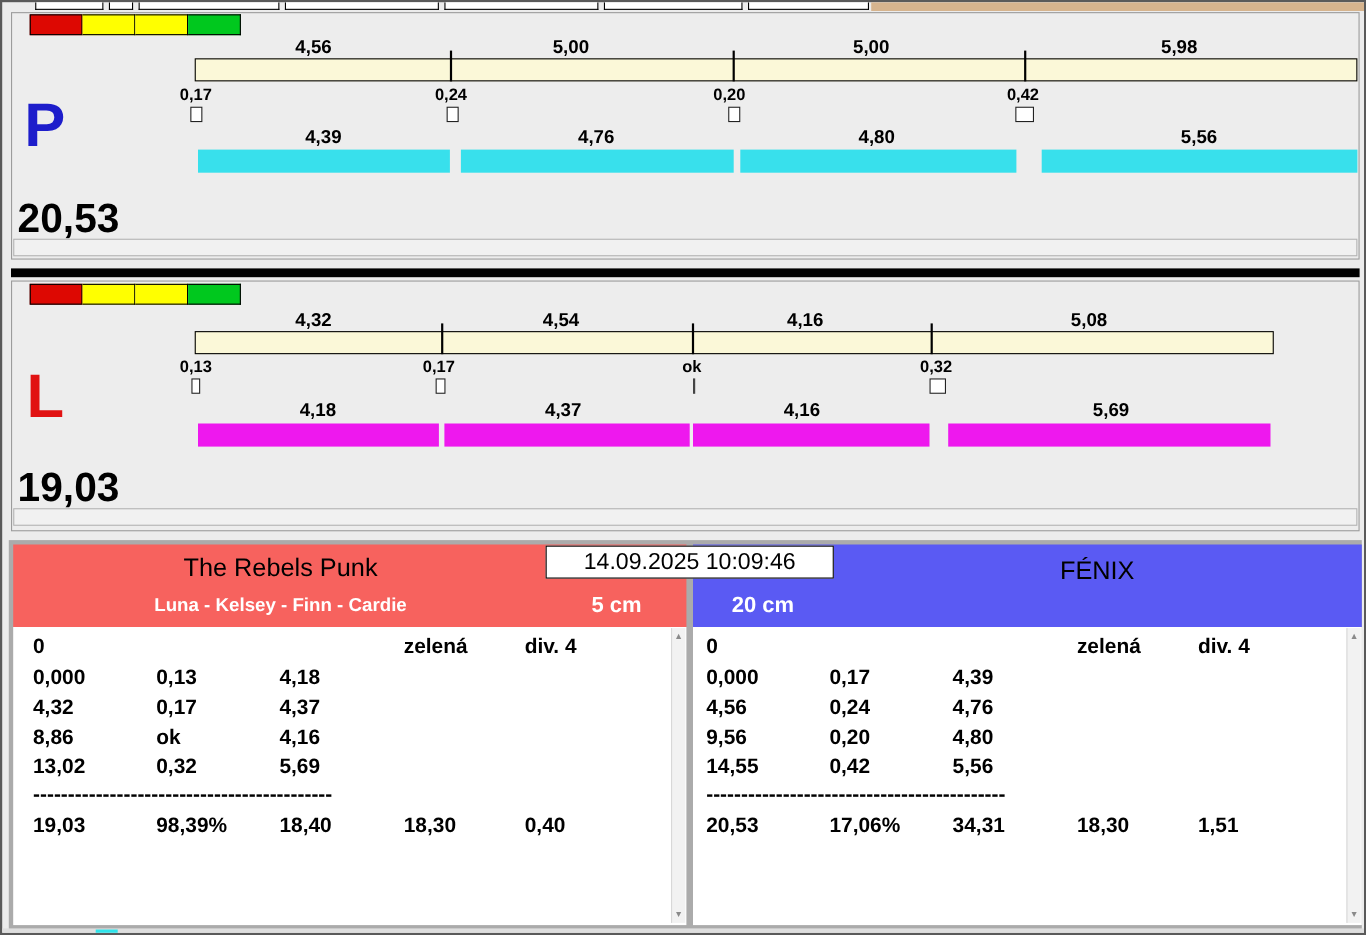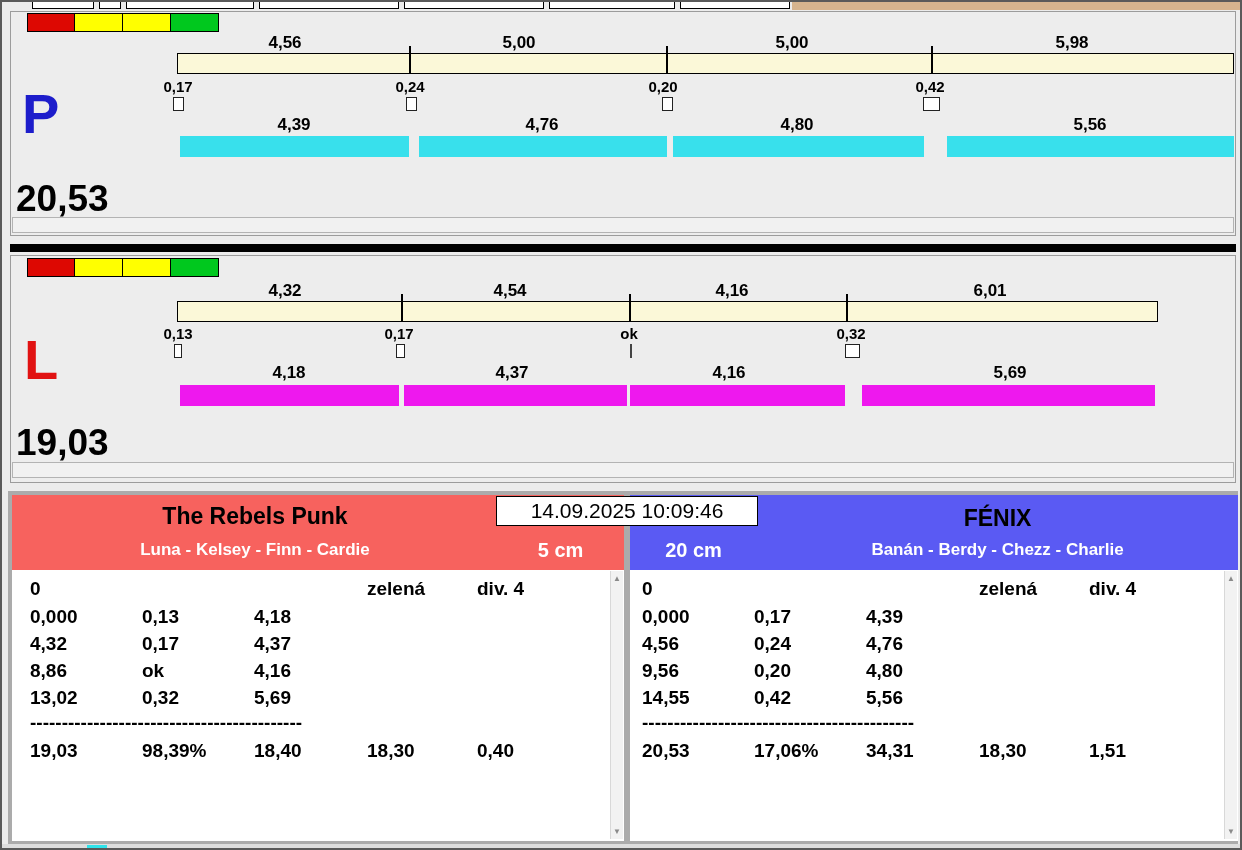--- a/index.html
+++ b/index.html
@@ -36,21 +36,21 @@
   .lane-letter { position:absolute; font-weight:bold; font-size:56px; line-height:1; }
   .letter-p { color:#1d1dcb; } .letter-l { color:#e11212; }
   .lane-total { position:absolute; font-weight:bold; font-size:37px; color:#000; }
 
   
   .bottomframe { position:absolute; left:6px; top:489px; width:1230px; height:354px; background:#ababab; }
   .hdr { position:absolute; height:75px; }
   .hdr-red  { left:10px;  top:493px; width:612px; background:#f7625e; }
   .hdr-blue { left:628px; top:493px; width:608px; background:#5a5af3; }
   .team-title { position:absolute; height:32px; line-height:34px; text-align:center;
-                font-weight:bold; font-size:23px; color:#000; }
+                font-weight:normal; font-size:23px; color:#000; }
   .team-dogs  { position:absolute; height:24px; text-align:center; font-weight:bold; font-size:17px; color:#fff; }
   .team-height{ position:absolute; height:24px; text-align:center; font-weight:bold; font-size:20px; color:#fff; }
   .datebox { position:absolute; left:494px; top:494px; width:262px; height:30px; background:#fff;
              border:1px solid #000; text-align:center; line-height:28px; font-size:21px; color:#000; z-index:5; }
 
   .tbody { position:absolute; top:568px; height:271px; background:#fff; }
   .tbody-left  { left:10px;  width:612px; }
   .tbody-right { left:628px; width:608px; }
   .trow { position:absolute; display:grid; grid-template-columns:112px 112px 113px 110px 100px;
           font-weight:bold; font-size:19px; color:#000; white-space:nowrap; }
@@ -129,21 +129,21 @@
   <div class="traffic" style="left:25px;top:256px">
     <span class="tl-red"></span>
     <span class="tl-yellow"></span>
     <span class="tl-yellow"></span>
     <span class="tl-green"></span>
   </div>
 
   <div class="lbl f17" style="left:233px;top:279px;width:100px">4,32</div>
   <div class="lbl f17" style="left:458px;top:279px;width:100px">4,54</div>
   <div class="lbl f17" style="left:680px;top:279px;width:100px">4,16</div>
-  <div class="lbl f17" style="left:938px;top:279px;width:100px">6,01</div>
+  <div class="lbl f17" style="left:938px;top:279px;width:100px">5,08</div>
 
   <div class="cream" style="left:175px;top:299px;width:981px"></div>
   <div class="tick" style="left:399px;top:292px"></div>
   <div class="tick" style="left:627px;top:292px"></div>
   <div class="tick" style="left:844px;top:292px"></div>
 
   <div class="lbl f15" style="left:146px;top:323px;width:60px">0,13</div>
   <div class="lbl f15" style="left:367px;top:323px;width:60px">0,17</div>
   <div class="lbl f15" style="left:597px;top:323px;width:60px">ok</div>
   <div class="lbl f15" style="left:819px;top:323px;width:60px">0,32</div>
@@ -171,21 +171,20 @@
 
   <div class="hdr hdr-red"></div>
   <div class="hdr hdr-blue"></div>
 
   <div class="team-title" style="left:10px;top:497px;width:486px">The Rebels Punk</div>
   <div class="team-dogs" style="left:10px;top:538px;width:486px">Luna - Kelsey - Finn - Cardie</div>
   <div class="team-height" style="left:495px;top:537px;width:127px">5 cm</div>
 
   <div class="team-title" style="left:755px;top:499px;width:481px">FÉNIX</div>
   <div class="team-height" style="left:628px;top:537px;width:127px">20 cm</div>
-  <div class="team-dogs" style="left:755px;top:538px;width:481px">Banán - Berdy - Chezz - Charlie</div>
 
   <div class="datebox">14.09.2025 10:09:46</div>
 
   <div class="tbody tbody-left">
     <div class="trow trow-left" style="top:8px">
       <span>0</span>
         <span></span>
         <span></span>
         <span>zelená</span>
         <span>div. 4</span>

